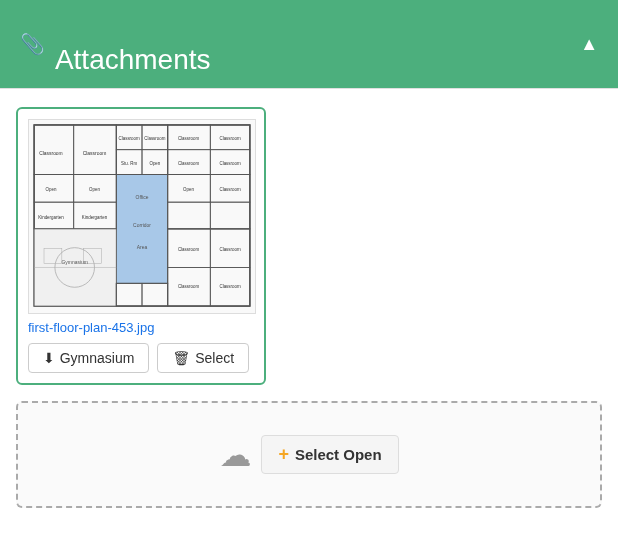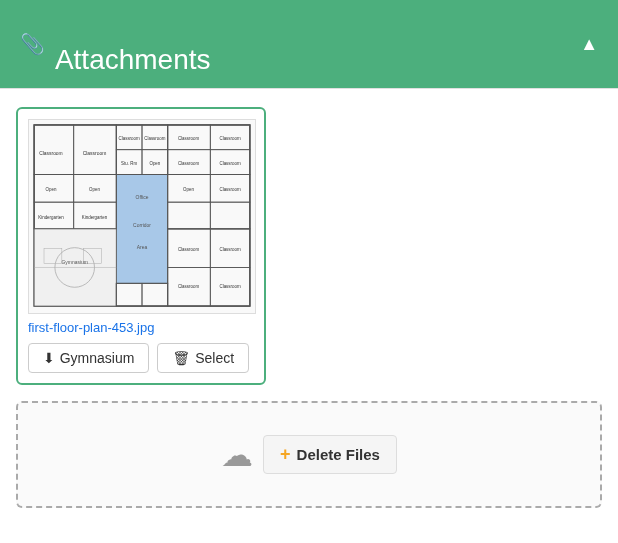--- a/index.html
+++ b/index.html
@@ -266,18 +266,18 @@
       </button>
     </div>
   </div>
 
   
   <div class="upload-zone">
     <div class="upload-row">
       <span class="upload-cloud-icon">☁</span>
       <button class="select-files-btn">
         <span class="plus-icon">+</span>
-        <span>Delete Files</span>
+        <span>Select Open</span>
       </button>
     </div>
   </div>
 
 </div>
 
 </body></html>

